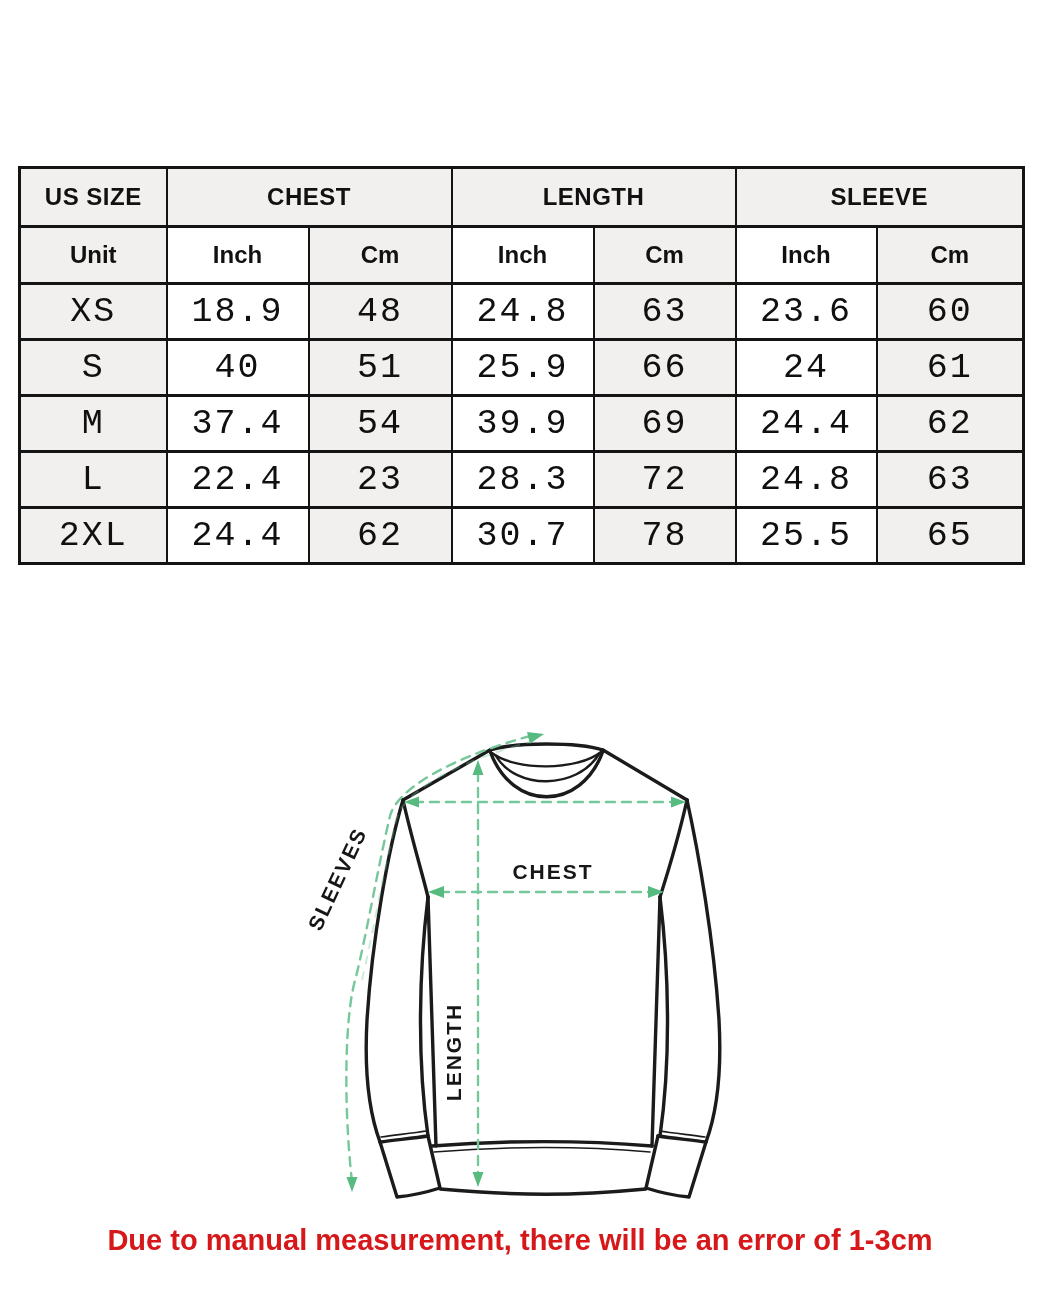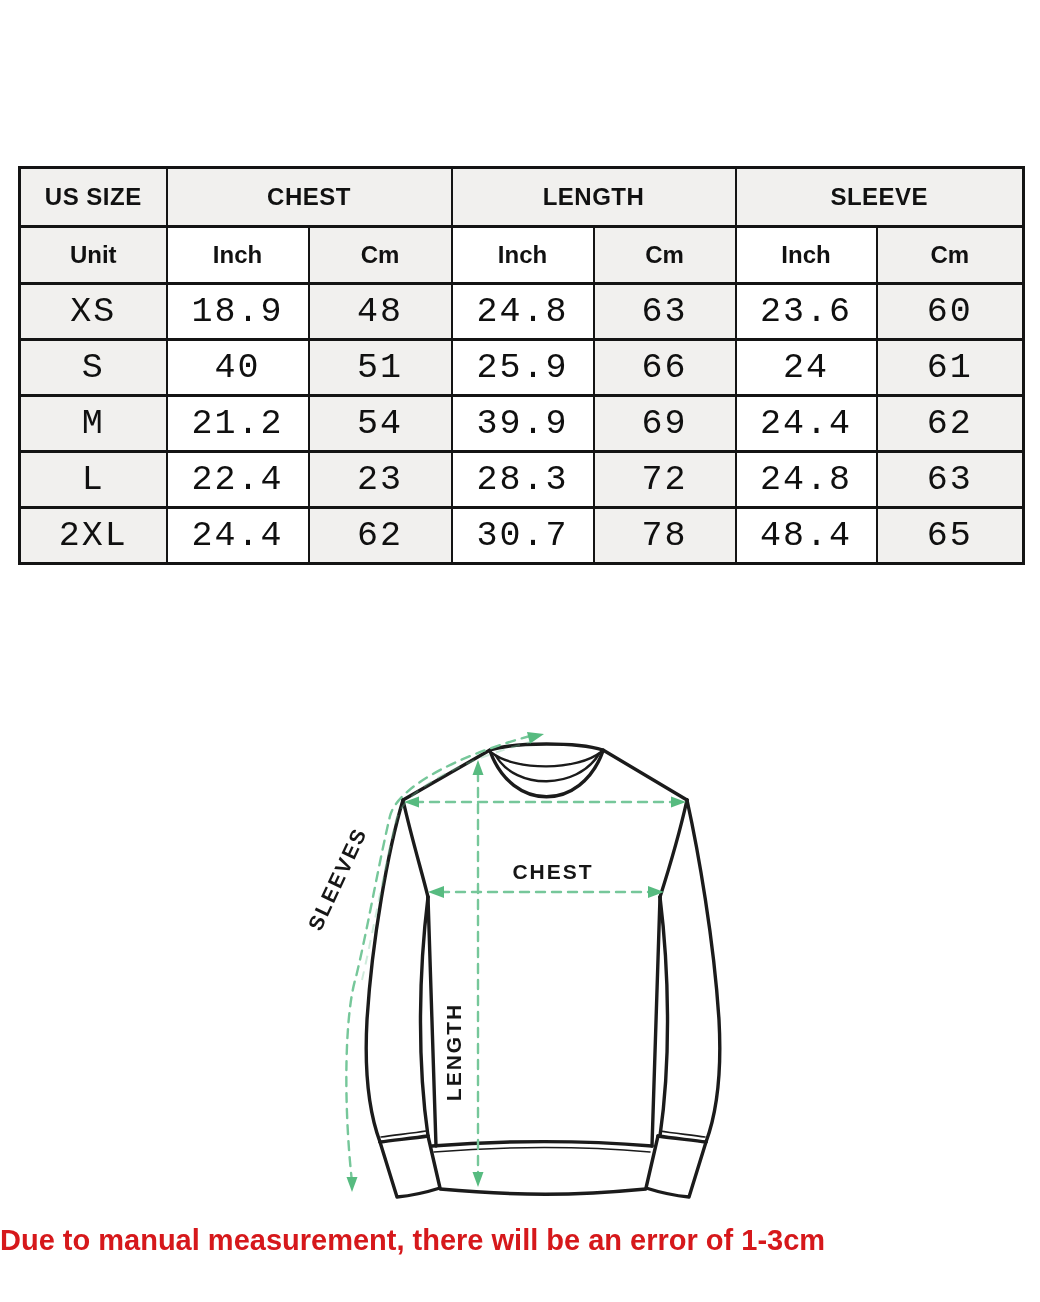--- a/index.html
+++ b/index.html
@@ -55,21 +55,21 @@
   .outline-thin{fill:none;stroke:var(--outline-dark,#1b1b1b);stroke-width:1.6;stroke-linecap:round;}
   .dash{fill:none;stroke:var(--dash-green,#76c79a);stroke-width:2.4;stroke-dasharray:9 7;stroke-linecap:round;}
   .dash-faint{fill:none;stroke:var(--dash-green,#76c79a);stroke-width:2;stroke-dasharray:9 7;opacity:.35;}
   .arrow{fill:var(--arrow-green,#57bb80);stroke:none;}
   .measure-label{
     font-family:"Liberation Sans",sans-serif;font-weight:bold;font-size:21px;
     letter-spacing:2px;fill:#161616;
   }
   
   .note{
-    position:absolute;left:0;top:1224px;width:1040px;text-align:left;
+    position:absolute;left:0;top:1224px;width:1040px;text-align:center;
     font-size:29px;font-weight:bold;color:var(--note-red,#d6181b);
     letter-spacing:0px;
   }
 </style>
 </head>
 <body>
 
 <div class="page">
 
 
@@ -112,21 +112,21 @@
         <td class="bg-gray">S</td>
         <td class="bg-white">40</td>
         <td class="bg-gray">51</td>
         <td class="bg-white">25.9</td>
         <td class="bg-gray">66</td>
         <td class="bg-white">24</td>
         <td class="bg-gray">61</td>
       </tr>
       <tr class="row-data">
         <td class="bg-gray">M</td>
-        <td class="bg-white">21.2</td>
+        <td class="bg-white">37.4</td>
         <td class="bg-gray">54</td>
         <td class="bg-white">39.9</td>
         <td class="bg-gray">69</td>
         <td class="bg-white">24.4</td>
         <td class="bg-gray">62</td>
       </tr>
       <tr class="row-data">
         <td class="bg-gray">L</td>
         <td class="bg-white">22.4</td>
         <td class="bg-gray">23</td>
@@ -134,21 +134,21 @@
         <td class="bg-gray">72</td>
         <td class="bg-white">24.8</td>
         <td class="bg-gray">63</td>
       </tr>
       <tr class="row-data">
         <td class="bg-gray">2XL</td>
         <td class="bg-white">24.4</td>
         <td class="bg-gray">62</td>
         <td class="bg-white">30.7</td>
         <td class="bg-gray">78</td>
-        <td class="bg-white">48.4</td>
+        <td class="bg-white">25.5</td>
         <td class="bg-gray">65</td>
       </tr>
     </tbody>
   </table>
 
   <svg class="diagram" viewBox="0 0 480 530" aria-hidden="true">
 
     <g>
 
       <path class="outline" d="M103,110 L190,60"></path>

